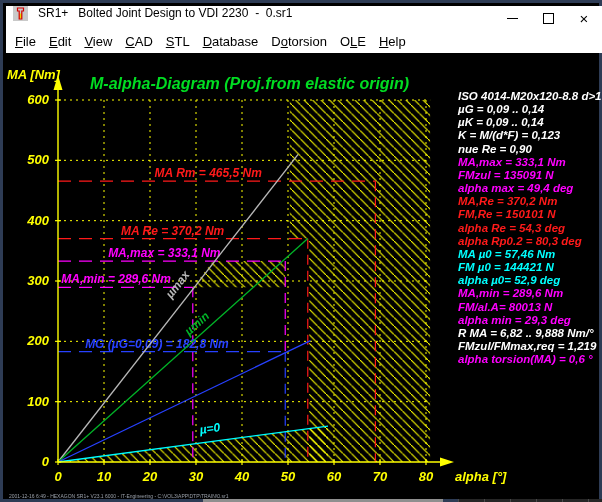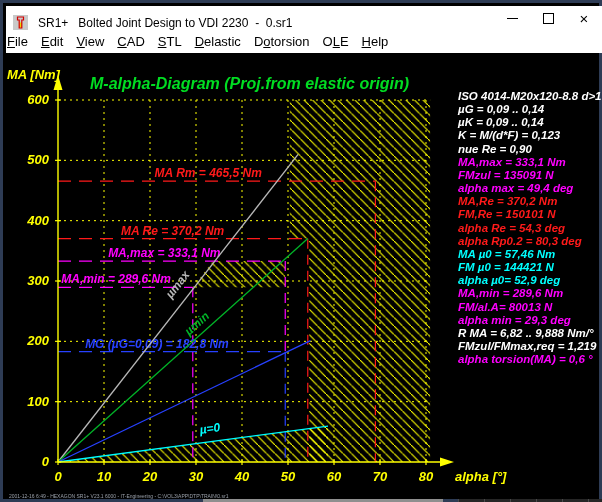--- a/index.html
+++ b/index.html
@@ -1,25 +1,25 @@
 <!DOCTYPE html>
 <html><head>
 <meta charset="utf-8">
 <style>
   html,body{margin:0;padding:0}
   body{width:602px;height:502px;position:relative;background:#000;font-family:"Liberation Sans",sans-serif;overflow:hidden}
   .window{position:absolute;inset:0;border:3px solid #2e3c55;box-sizing:border-box;background:#000}
-  .titlebar{position:absolute;left:3px;top:3px;width:596px;height:24px;background:#fff;display:flex;align-items:flex-end;z-index:5}
+  .titlebar{position:absolute;left:3px;top:3px;width:596px;height:24px;background:#fff;display:flex;align-items:flex-start;z-index:5}
   .app-icon{width:15px;height:15px;margin-left:7px;background:#c9c9c9;flex:0 0 auto}
   .title-text{margin-left:10px;font-size:12px;color:#000;white-space:pre;flex:1 1 auto}
   .winbtn{width:36px;height:24px;display:flex;align-items:center;justify-content:center;flex:0 0 auto}
   .g-min{width:11px;height:0;border-top:1px solid #000}
   .g-max{width:9px;height:9px;border:1px solid #000}
   .g-close{font-size:15px;color:#000;line-height:1;font-weight:400}
-  .menubar{position:absolute;left:3px;top:27px;width:596px;height:23px;background:#fff;display:flex;align-items:center;gap:13px;padding-left:1px;box-sizing:border-box;font-size:13px;color:#000;z-index:5}
+  .menubar{position:absolute;left:3px;top:27px;width:596px;height:23px;background:#fff;display:flex;align-items:center;gap:13px;padding-left:9px;box-sizing:border-box;font-size:13px;color:#000;z-index:5}
   .mi{cursor:default;white-space:pre}
   .mi u{text-decoration:underline}
   #chart{position:absolute;left:0;top:0;z-index:1}
   #panel{position:absolute;left:455px;top:87px;width:146px;z-index:2;font-size:11.5px;font-weight:bold;font-style:italic;line-height:13.15px;white-space:nowrap}
   #statusline{position:absolute;left:6px;top:490px;font-size:5px;color:#9aa0aa;z-index:2;white-space:pre;letter-spacing:0}
   .bstrip{position:absolute;z-index:2}
   svg text{font-family:"Liberation Sans",sans-serif;font-style:italic;font-weight:bold}
 </style>
 </head>
 <body>
@@ -130,21 +130,21 @@
         <span class="g-close">×</span>
       </div>
   </div>
 
   <div class="menubar">
     <div class="mi"><span></span><u>F</u><span>ile</span></div>
     <div class="mi"><span></span><u>E</u><span>dit</span></div>
     <div class="mi"><span></span><u>V</u><span>iew</span></div>
     <div class="mi"><span></span><u>C</u><span>AD</span></div>
     <div class="mi"><span></span><u>S</u><span>TL</span></div>
-    <div class="mi"><span></span><u>D</u><span>elastic</span></div>
+    <div class="mi"><span></span><u>D</u><span>atabase</span></div>
     <div class="mi"><span>D</span><u>o</u><span>torsion</span></div>
     <div class="mi"><span>O</span><u>L</u><span>E</span></div>
     <div class="mi"><span></span><u>H</u><span>elp</span></div>
   </div>
 
   <div id="panel">
       <div style="color: rgb(255, 255, 255);">ISO 4014-M20x120-8.8 d&gt;16</div>
       <div style="color: rgb(255, 255, 255);">µG = 0,09 .. 0,14</div>
       <div style="color: rgb(255, 255, 255);">µK = 0,09 .. 0,14</div>
       <div style="color: rgb(255, 255, 255);">K = M/(d*F) = 0,123</div>

